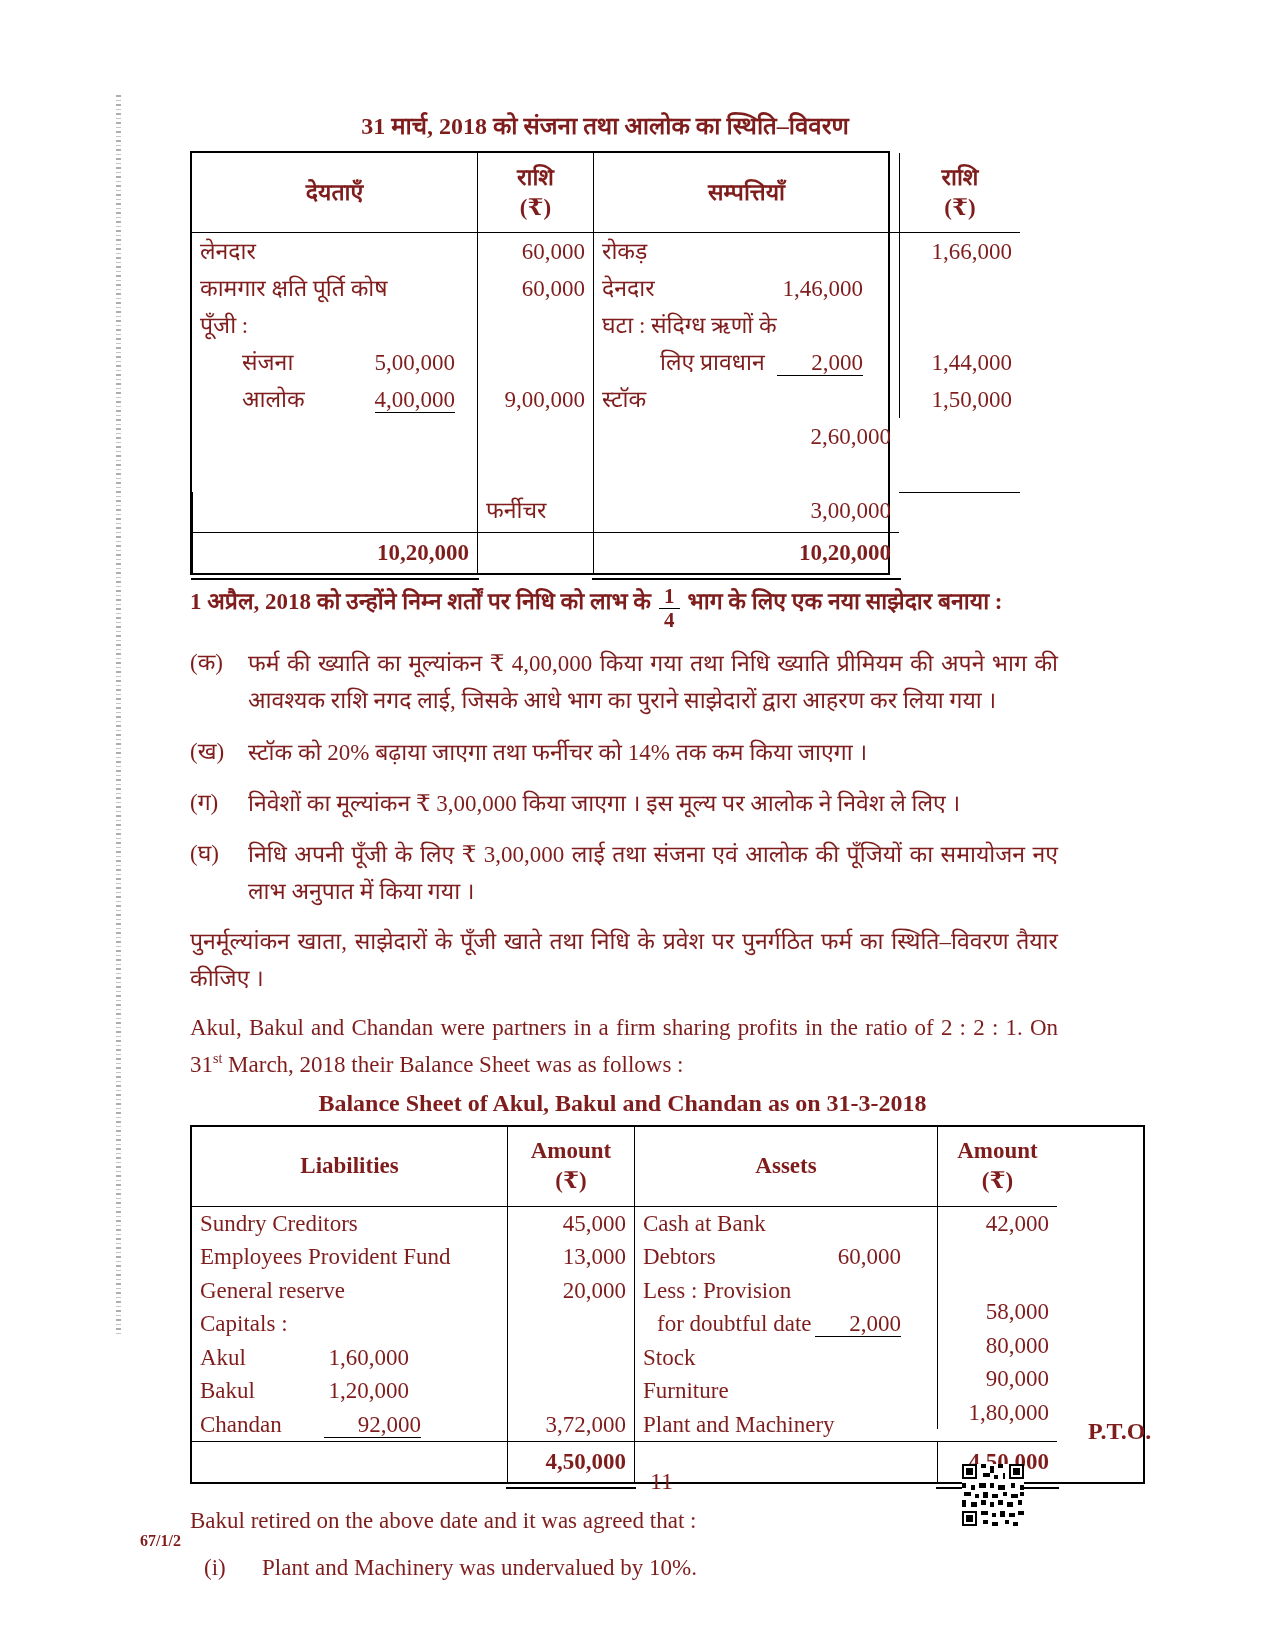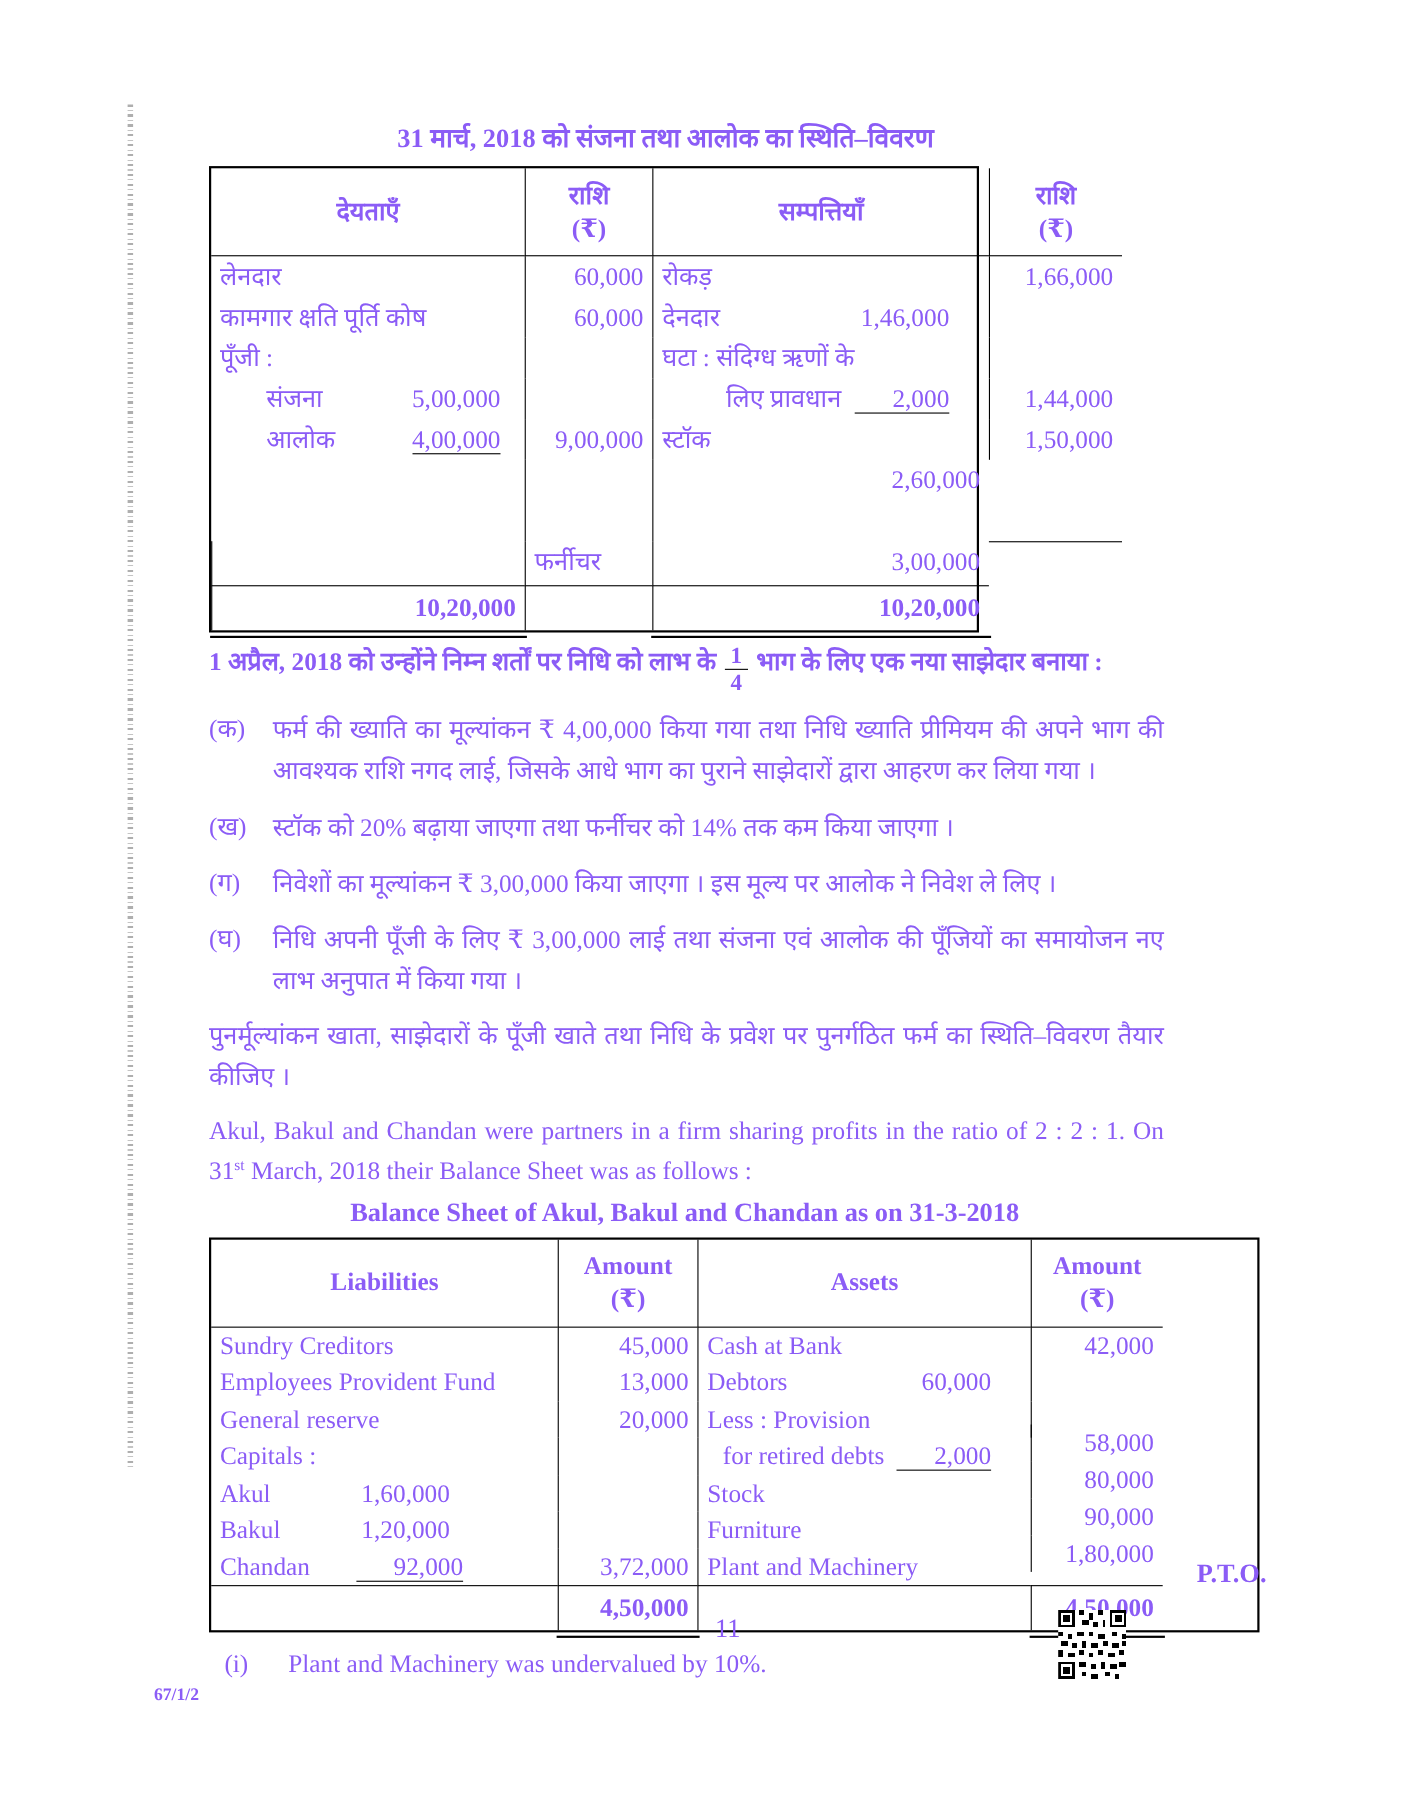--- a/index.html
+++ b/index.html
@@ -2,21 +2,21 @@
 <html><head>
 <meta charset="utf-8">
 <style>
   * { box-sizing: border-box; margin: 0; padding: 0; }
   html, body { background: #e8e8e8; }
   .page {
     position: relative;
     width: 1275px; height: 1651px;
     margin: 0 auto;
     background: #ffffff;
-    color: #8b5cf6;
+    color: #7f1d1d;
     font-family: "Liberation Serif", "DejaVu Serif", serif;
     font-size: 23px;
     overflow: hidden;
   }
   .content { position: absolute; left: 190px; top: 108px; width: 868px; }
 
   
   .microtext {
     position: absolute; left: 116px; top: 95px; width: 5px; height: 1240px;
     background: repeating-linear-gradient(to bottom, #9a9a9a 0 2px, transparent 2px 5px, #b5b5b5 5px 6px, transparent 6px 9px);
@@ -213,21 +213,21 @@
       <div class="bd cl num"></div>
 
       <div class="bd">General reserve</div>
       <div class="bd cl num">20,000</div>
       <div class="bd cl">Less : Provision</div>
       <div class="bd cl num"></div>
 
       <div class="bd">Capitals :</div>
       <div class="bd cl num"></div>
       <div class="bd cl">
-        <span class="ind3">for retired debts</span>
+        <span class="ind3">for doubtful date</span>
         <span class="sub-asset"><span class="u-ext">2,000</span></span>
       </div>
       <div class="bd cl num shift">58,000</div>
 
       <div class="bd">
         <span>Akul</span>
         <span class="sub" style="padding-right:90px">1,60,000</span>
       </div>
       <div class="bd cl num"></div>
       <div class="bd cl">Stock</div>
@@ -248,20 +248,21 @@
       <div class="bd cl num">3,72,000</div>
       <div class="bd cl">Plant and Machinery</div>
       <div class="bd cl num shift">1,80,000</div>
 
       <div class="tt"></div>
       <div class="tt cl num">4,50,000</div>
       <div class="tt cl"></div>
       <div class="tt cl num">4,50,000</div>
     </div>
 
+    <div class="para" style="margin-top:18px">Bakul retired on the above date and it was agreed that :</div>
 
     <div class="en-item">
       <span class="qlabel">(i)</span>
       <span>Plant and Machinery was undervalued by 10%.</span>
     </div>
 
   </div>
 
   <div class="footer-code">67/1/2</div>
   <div class="footer-page">11</div>

